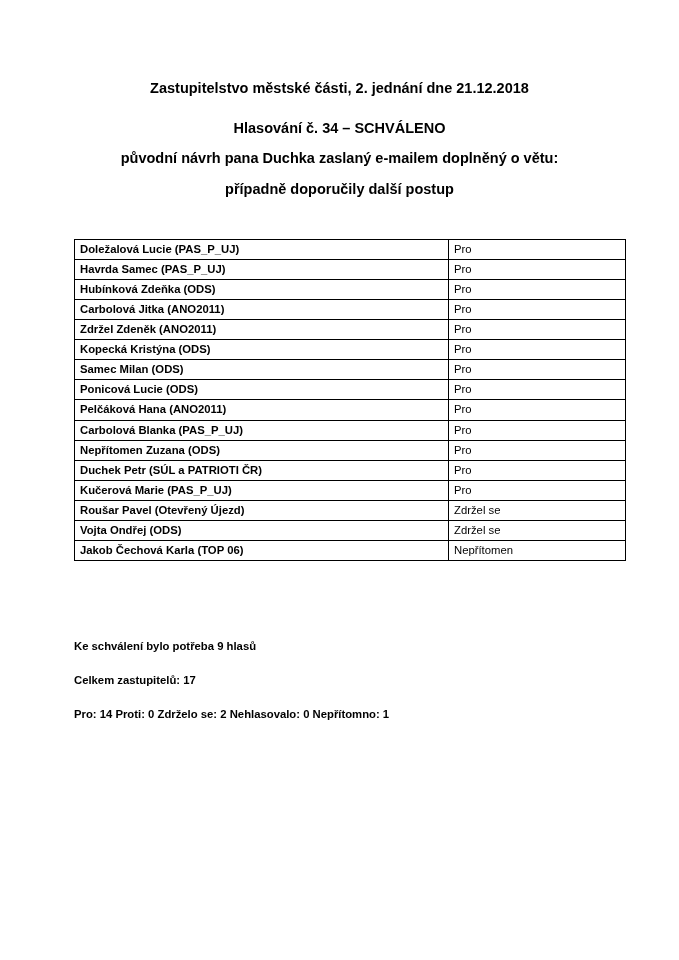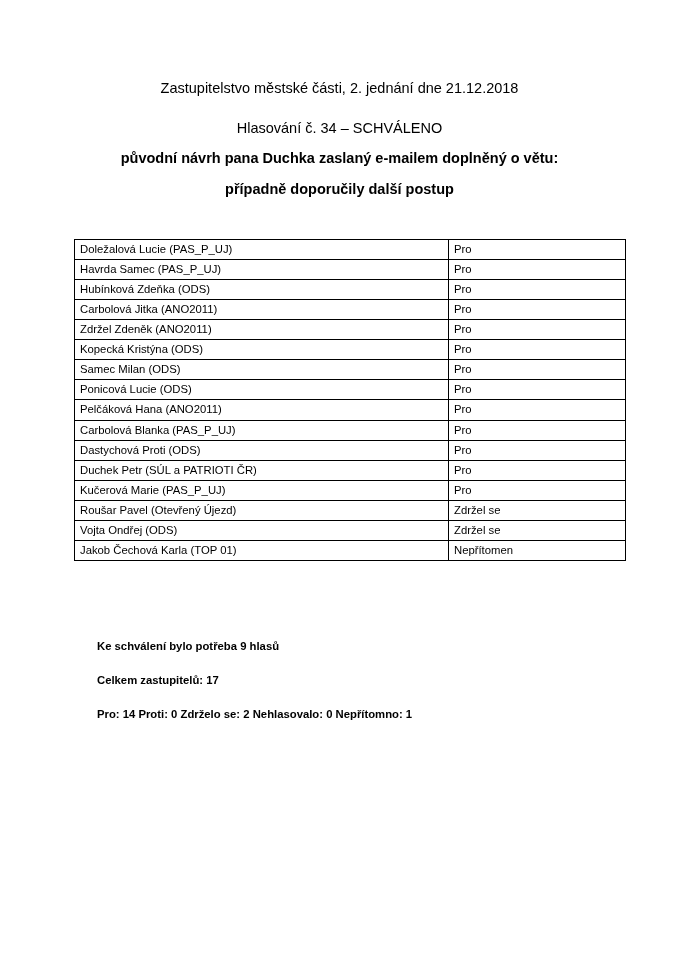--- a/index.html
+++ b/index.html
@@ -20,21 +20,21 @@
     height: 960px;
     box-sizing: border-box;
     padding: 0 74px;
   }
   .headings {
     padding-top: 78px;
     text-align: center;
   }
   .heading-line {
     font-size: 14.5px;
-    font-weight: normal;
+    font-weight: bold;
     line-height: 1.45;
     margin: 0;
   }
   .heading-gap-1 { margin-top: 0; }
   .heading-gap-2 { margin-top: 19px; }
   .heading-gap-3 { margin-top: 22px; }
   .heading-sub {
     font-size: 14.5px;
     font-weight: bold;
     line-height: 1.5;
@@ -49,25 +49,24 @@
   table.votes td {
     border: 1px solid #000000;
     font-size: 11.3px;
     line-height: 1.25;
     padding: 2px 5px 3px 5px;
     height: 12px;
     vertical-align: middle;
     white-space: nowrap;
     overflow: hidden;
   }
-  td.name { width: 363px; }
+  td.name { width: 363px; font-weight: bold; }
   td.result { width: 166px; }
   .summary {
     margin-top: 78px;
-    margin-left: 23px;
   }
   .summary p {
     margin: 0;
     font-size: 11.3px;
     font-weight: bold;
     line-height: 1.3;
   }
   .summary p + p {
     margin-top: 19px;
   }
@@ -120,41 +119,41 @@
       </tr>
       <tr>
         <td class="name">Pelčáková Hana (ANO2011)</td>
         <td class="result">Pro</td>
       </tr>
       <tr>
         <td class="name">Carbolová Blanka (PAS_P_UJ)</td>
         <td class="result">Pro</td>
       </tr>
       <tr>
-        <td class="name">Dastychová Proti (ODS)</td>
+        <td class="name">Nepřítomen Zuzana (ODS)</td>
         <td class="result">Pro</td>
       </tr>
       <tr>
         <td class="name">Duchek Petr (SÚL a PATRIOTI ČR)</td>
         <td class="result">Pro</td>
       </tr>
       <tr>
         <td class="name">Kučerová Marie (PAS_P_UJ)</td>
         <td class="result">Pro</td>
       </tr>
       <tr>
         <td class="name">Roušar Pavel (Otevřený Újezd)</td>
         <td class="result">Zdržel se</td>
       </tr>
       <tr>
         <td class="name">Vojta Ondřej (ODS)</td>
         <td class="result">Zdržel se</td>
       </tr>
       <tr>
-        <td class="name">Jakob Čechová Karla (TOP 01)</td>
+        <td class="name">Jakob Čechová Karla (TOP 06)</td>
         <td class="result">Nepřítomen</td>
       </tr>
     </tbody>
   </table>
 
   <div class="summary">
     <p>Ke schválení bylo potřeba 9 hlasů</p>
     <p>Celkem zastupitelů: 17</p>
     <p>Pro: 14 Proti: 0 Zdrželo se: 2 Nehlasovalo: 0 Nepřítomno: 1</p>
   </div>

